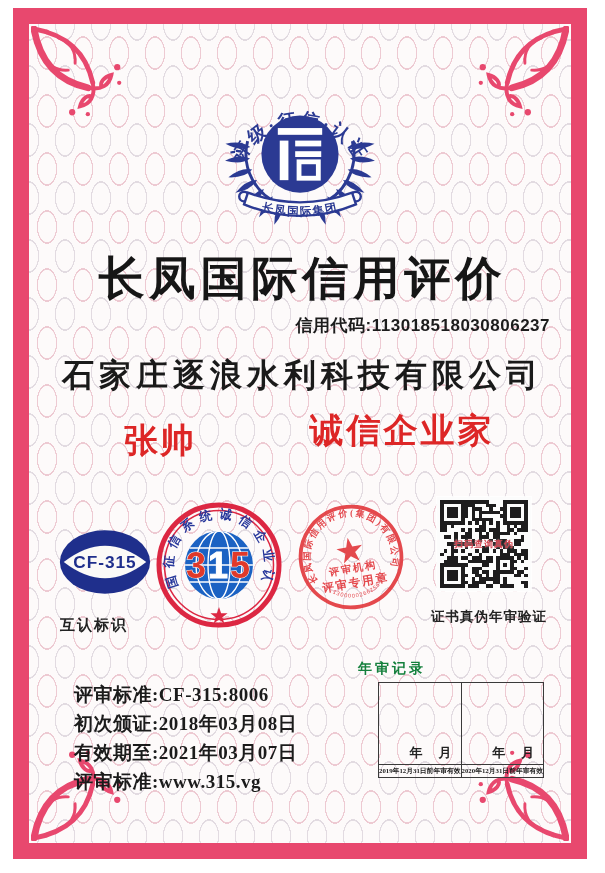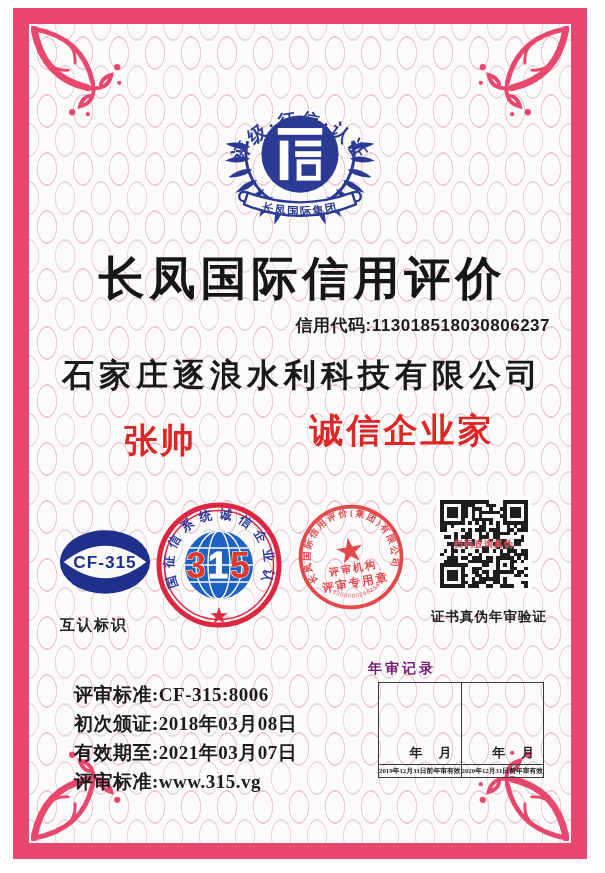--- a/index.html
+++ b/index.html
@@ -31,21 +31,21 @@
   .serif-b{font-family:"Liberation Serif","DejaVu Serif",serif;font-weight:700;}
   .cf-caption{top:616px;left:60px;width:92px;text-align:left;font-size:15px;color:#222;letter-spacing:2px;}
   .qr-wrap{top:497px;left:437px;width:94px;height:94px;background:#fcfcfc;box-shadow:0 0 0 1px rgba(255,255,255,.8);}
   .qr-grid{position:absolute;inset:3px;display:grid;grid-template-columns:repeat(25,1fr);grid-template-rows:repeat(25,1fr);}
   .qr-grid div.on{background:#1e1d1e;}
   .qr-overlay{position:absolute;left:0;right:0;top:44%;text-align:center;font-size:9px;color:#d2404c;
               font-weight:700;letter-spacing:1px;text-shadow:0 0 2px rgba(255,255,255,.6);}
   .qr-caption{top:608px;left:423px;width:124px;text-align:right;font-size:13.5px;color:#222;letter-spacing:1px;}
   .details{top:672px;left:66px;list-style:none;margin:8px;padding:0;}
   .details li{font-size:19px;color:#1b1b1b;letter-spacing:.5px;line-height:29px;}
-  .review-label{top:660px;left:368px;font-size:14px;color:#701a75;letter-spacing:3px;}
+  .review-label{top:660px;left:358px;font-size:14px;color:#15803d;letter-spacing:3px;}
   .review-table{top:682px;left:378px;width:166px;height:96px;display:flex;z-index:5;}
   .review-cell{flex:1;border:1.5px solid #3a3a3a;display:flex;flex-direction:column;background:transparent;}
   .review-cell + .review-cell{border-left:none;}
   .rv-space{flex:1;}
   .rv-ym{display:flex;justify-content:flex-end;gap:16px;padding:0 9px 2px 0;font-size:13px;color:#222;}
   .rv-note{border-top:1.5px solid #3a3a3a;font-size:6.8px;color:#222;text-align:center;
            white-space:nowrap;padding:1px 0;overflow:hidden;}
 </style>
 </head>
 <body>

